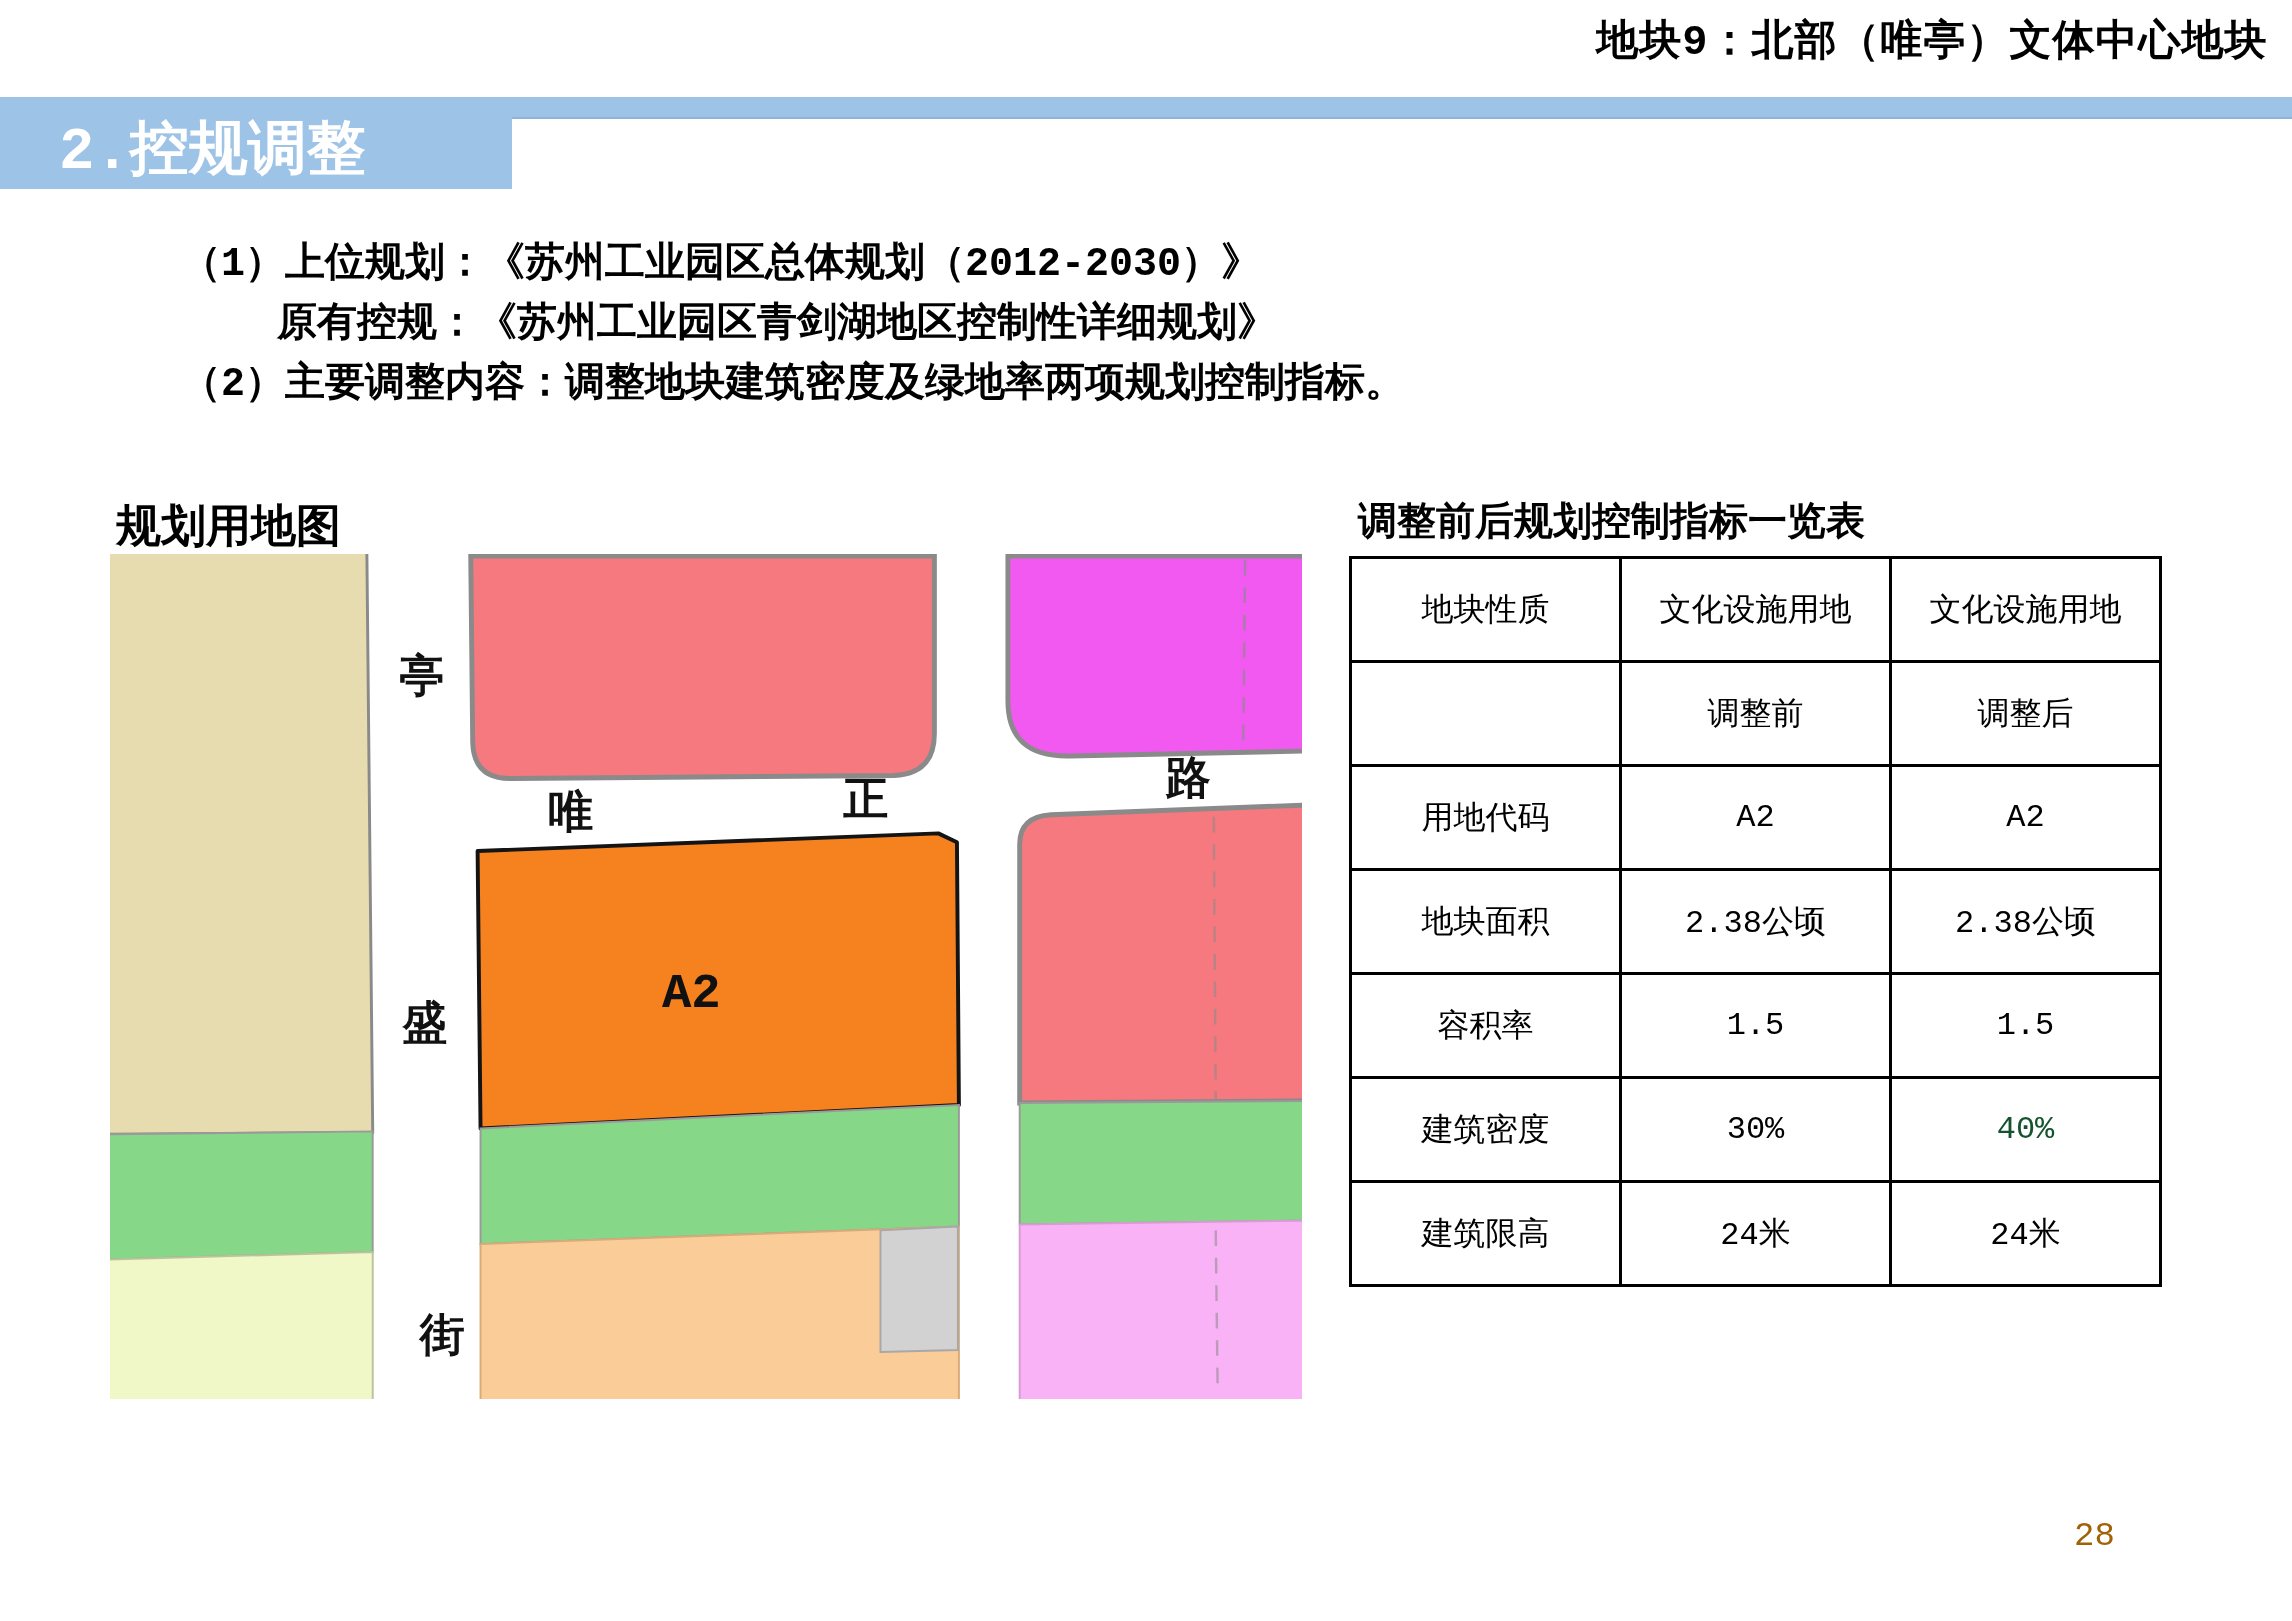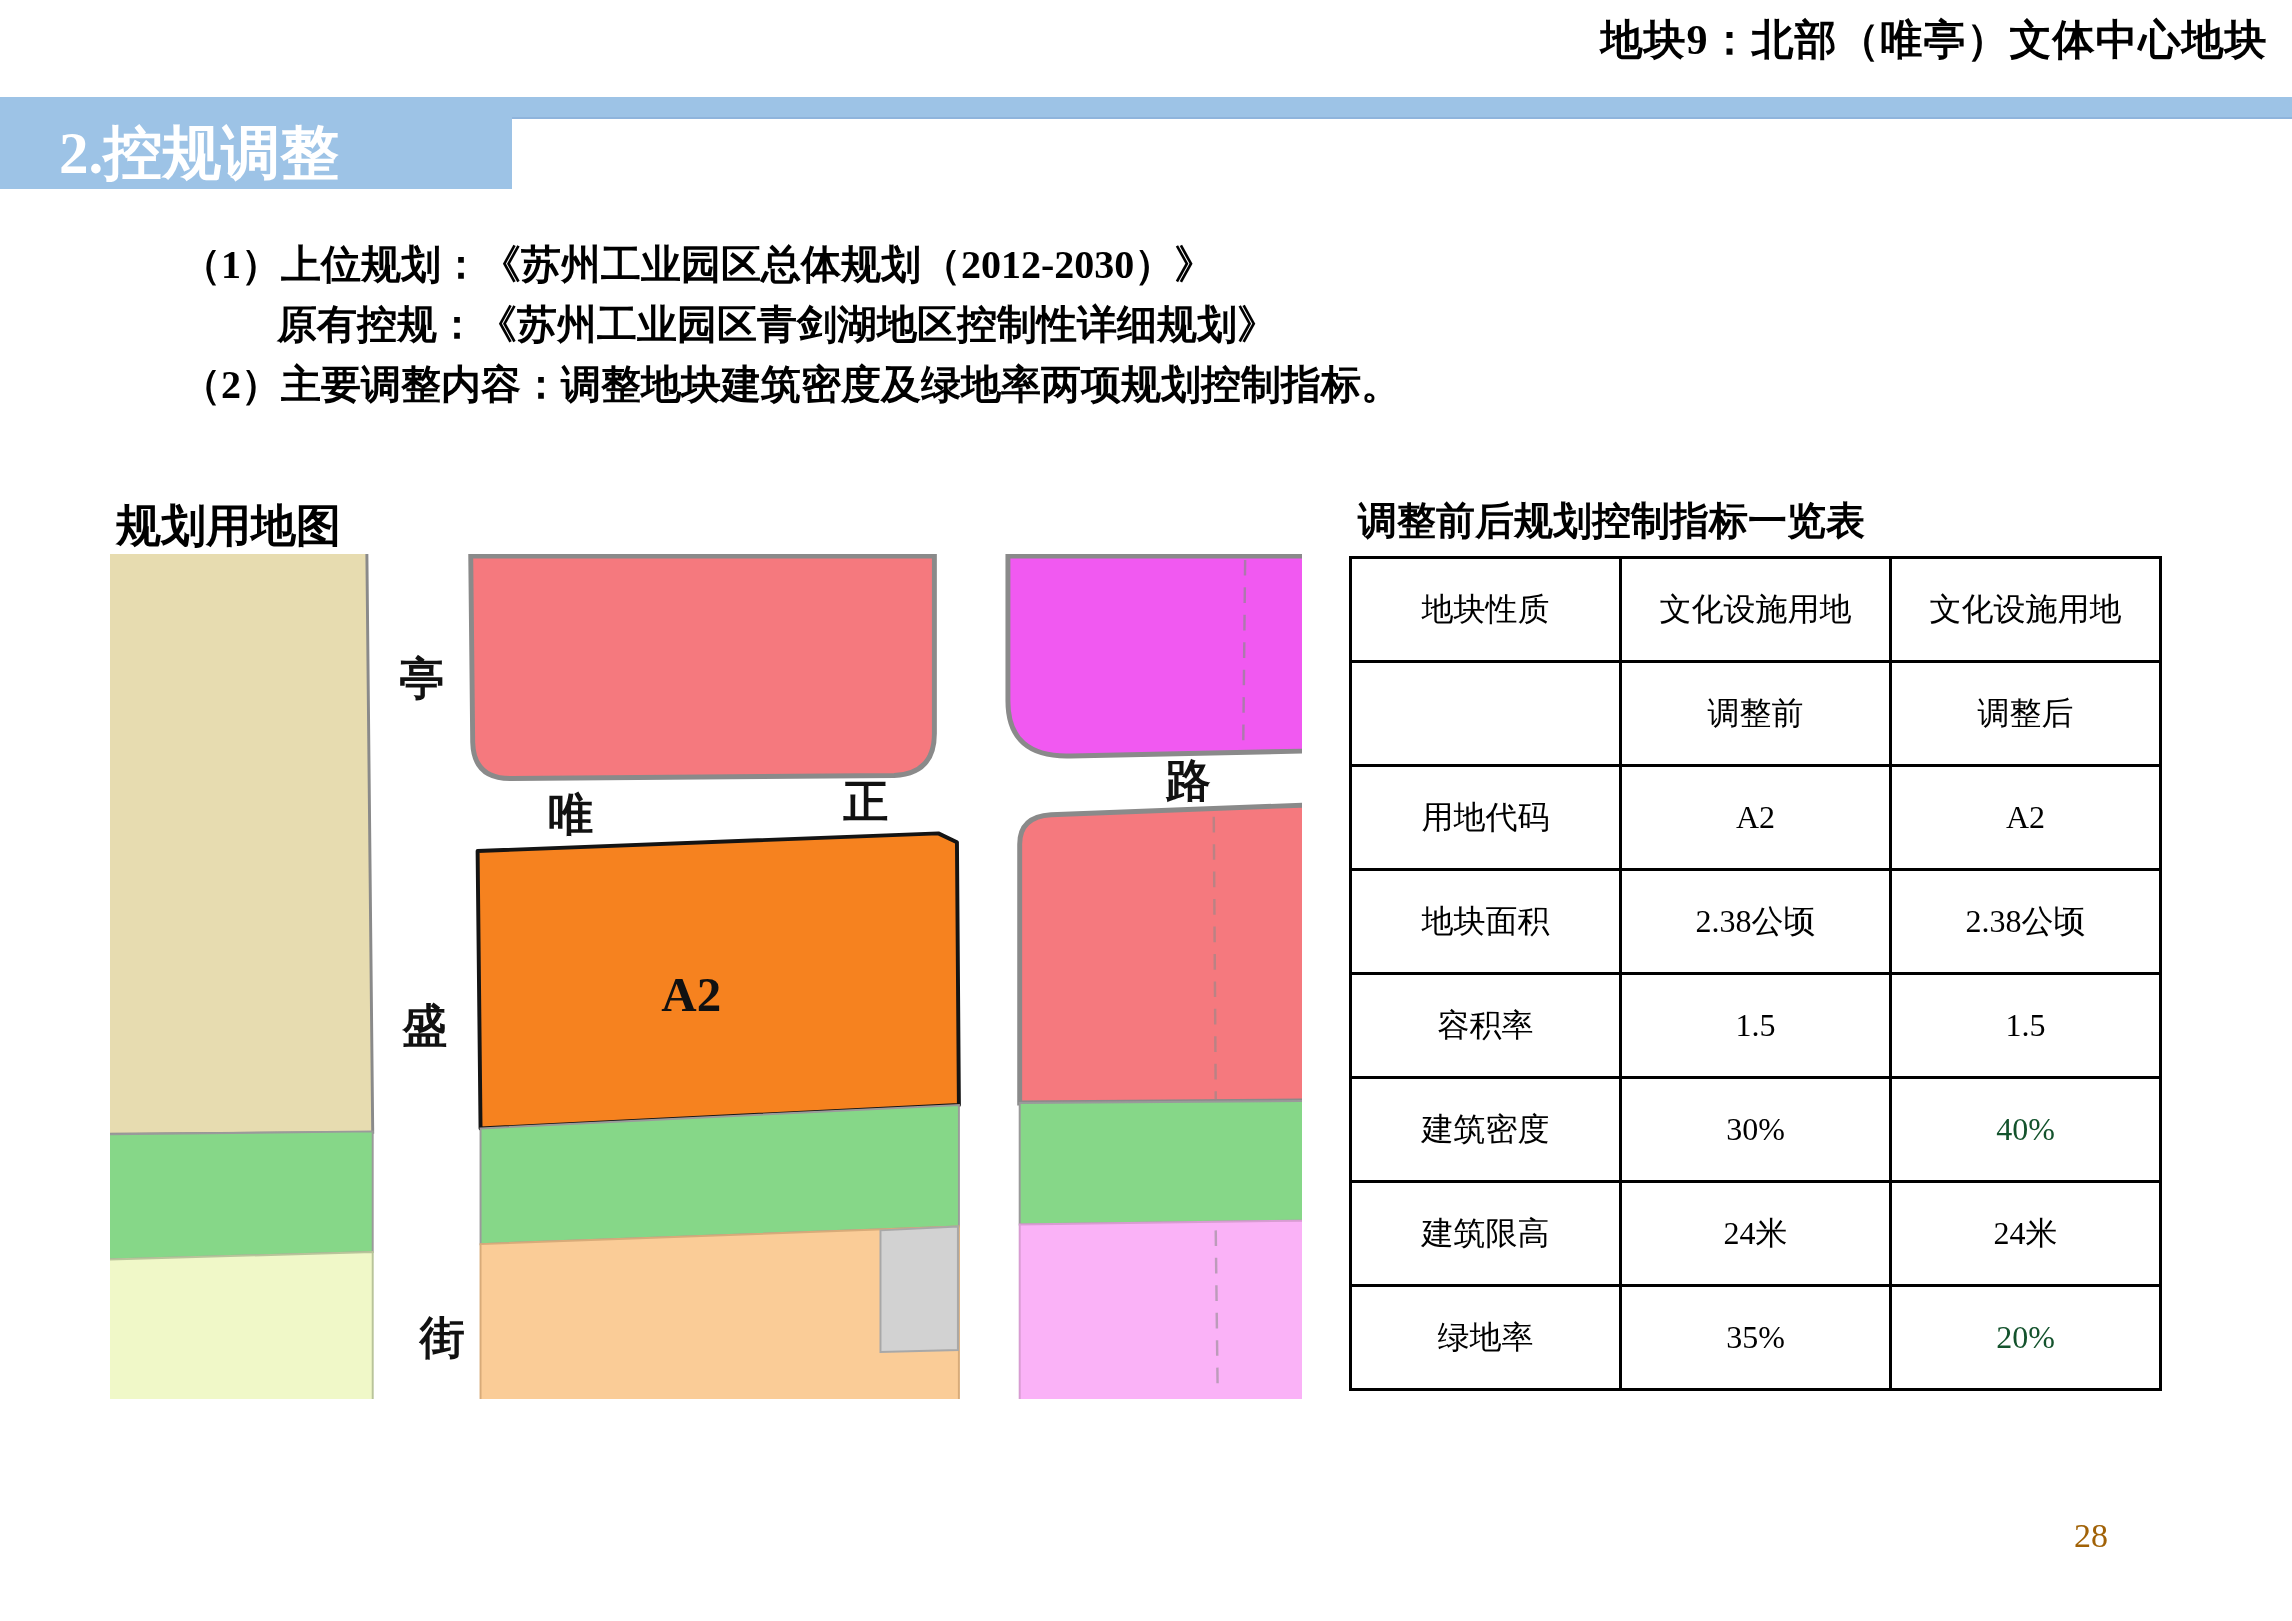--- a/index.html
+++ b/index.html
@@ -1,17 +1,17 @@
 <!DOCTYPE html>
 <html><head>
 <meta charset="utf-8">
 <style>
   html,body{margin:0;padding:0;background:#fff;}
   #page{position:relative;width:2293px;height:1621px;background:#ffffff;overflow:hidden;
-        font-family:Liberation Serif, serif;color:#000;}
+        font-family:Liberation Mono, monospace;color:#000;}
   
   .plot-header{position:absolute;top:11.8px;right:25.5px;font-size:42px;font-weight:bold;
                letter-spacing:1px;white-space:nowrap;}
   
   .accent-strip{position:absolute;left:0;top:97px;width:2293px;height:19.6px;background:#9DC3E6;
                 border-bottom:2px solid #8FB4DC;}
   .title-block{position:absolute;left:0;top:97px;width:512px;height:92px;background:#9DC3E6;}
   .title-block .txt{position:absolute;left:59px;top:0;line-height:112px;font-size:59px;
                     font-weight:bold;color:#ffffff;white-space:nowrap;}
   
@@ -116,24 +116,19 @@
         <tr>
           <td>建筑密度</td>
           <td>30%</td>
           <td class="red">40%</td>
         </tr>
         <tr>
           <td>建筑限高</td>
           <td>24米</td>
           <td>24米</td>
         </tr>
-        <tr>
-          <td>绿地率</td>
-          <td>35%</td>
-          <td class="red">20%</td>
-        </tr>
       </tbody>
   </table>
 
   <div class="page-num">28</div>
 
 </div>
 
 
 </body></html>

